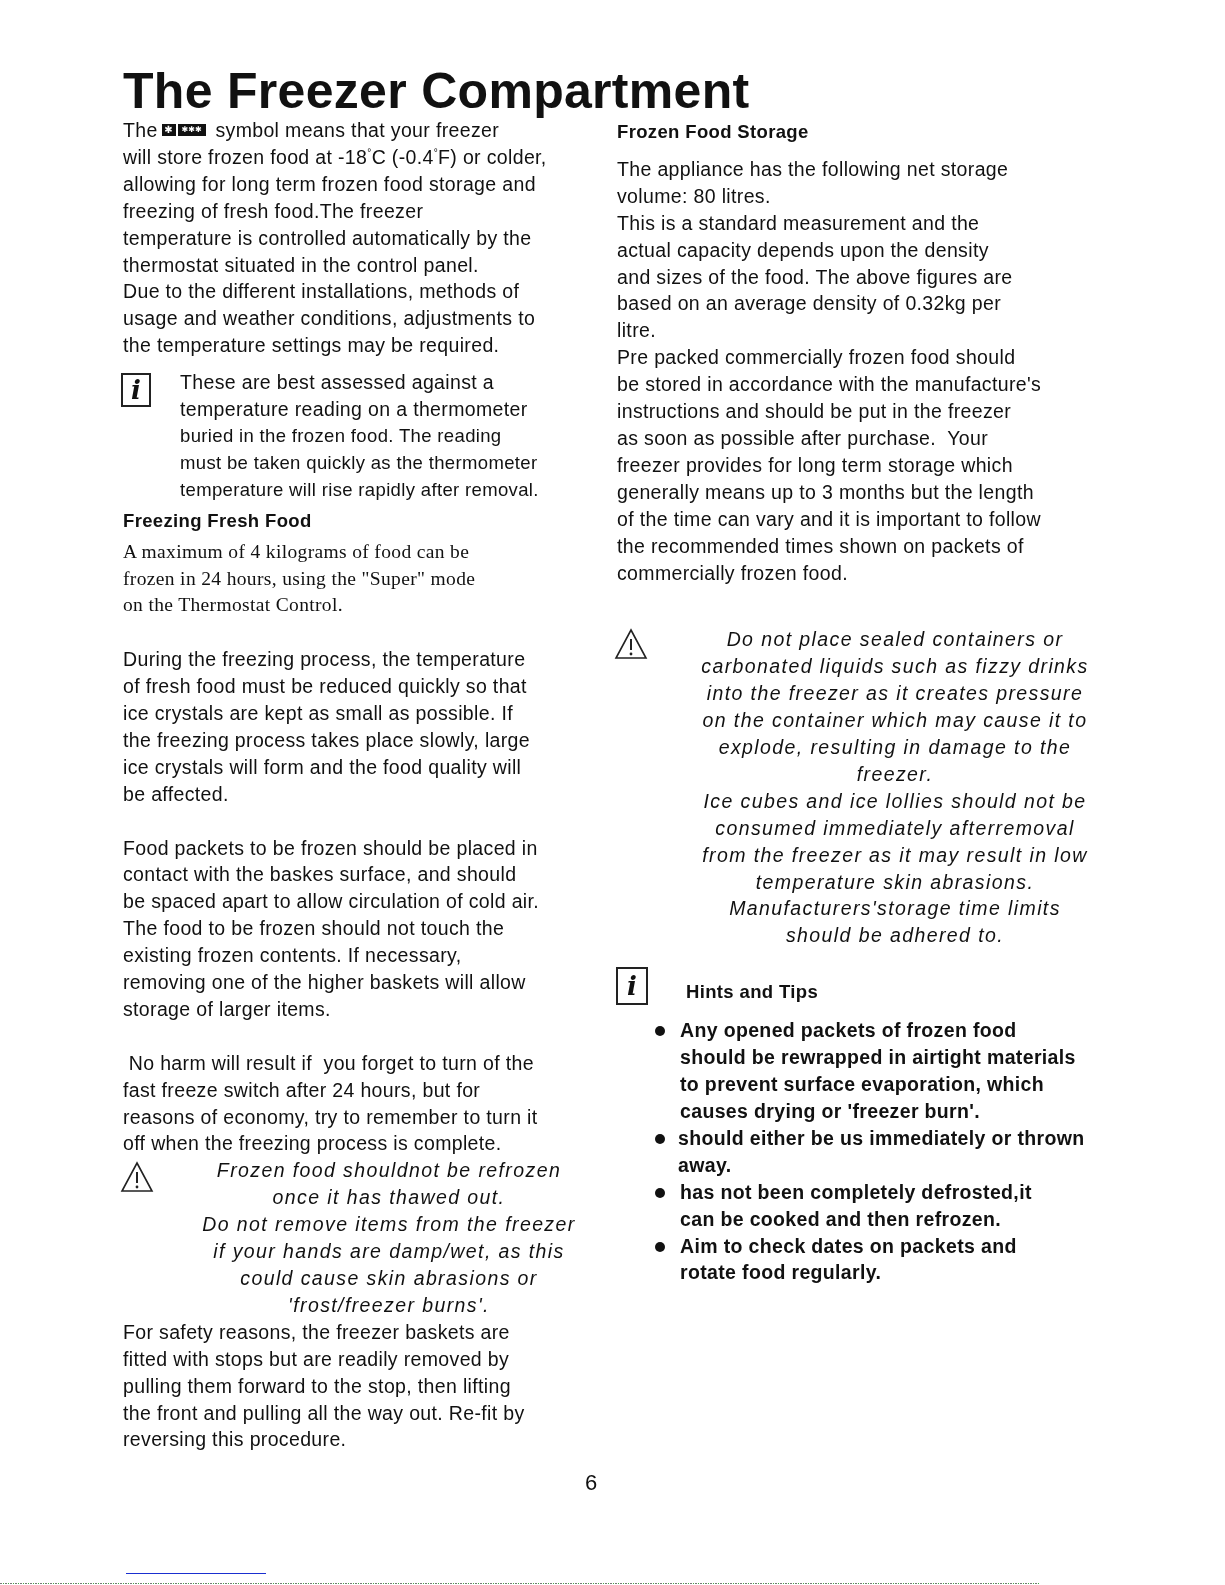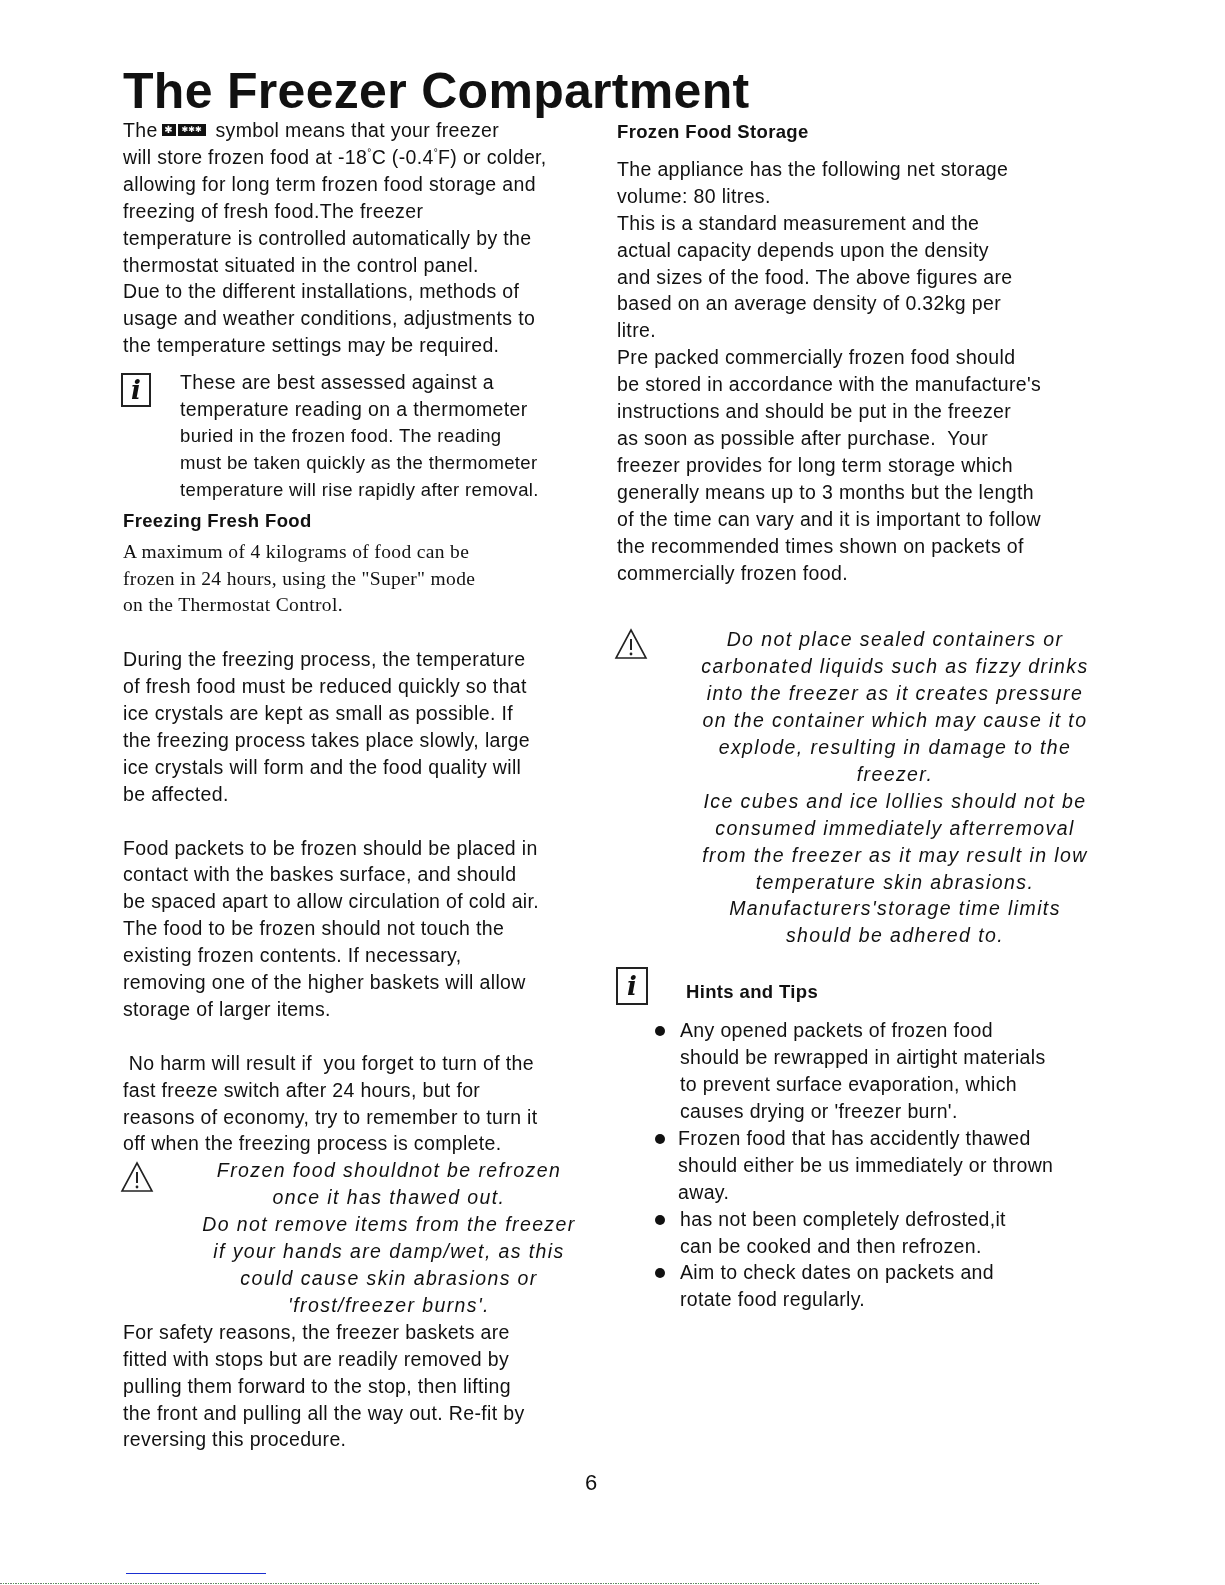--- a/index.html
+++ b/index.html
@@ -20,21 +20,21 @@
             font-family: "DejaVu Serif", serif; font-style: italic; font-weight: bold; font-size: 26px;
             line-height: 30px; text-align: center; color: #111; }
   .icon-warn { position: absolute; width: 34px; height: 32px; }
   .sym { display: inline-block; width: 44px; height: 12px; vertical-align: 1px; margin: 0 4px; position: relative; }
   .sym .a { position: absolute; left: 0; top: 0; width: 14px; height: 12px; background: #111; color: #fff;
             font-size: 10px; line-height: 12px; text-align: center; }
   .sym .b { position: absolute; left: 16px; top: 0; width: 28px; height: 12px; background: #111; color: #fff;
             font-size: 8px; line-height: 12px; text-align: center; letter-spacing: 0; }
   sup { font-size: 10px; vertical-align: 8px; line-height: 0; }
   ul.tips { list-style: none; margin: 0; padding: 0; }
-  ul.tips li { position: relative; padding-left: 63px; }
+  ul.tips li { position: relative; padding-left: 63px; font-weight: bold; }
   ul.tips li .dot { position: absolute; left: 38px; top: 9px; width: 10px; height: 10px; border-radius: 50%; background: #111; }
   .pagenum { position: absolute; left: 585px; top: 1470px; font-size: 22px; }
   .bluerule { position: absolute; left: 126px; top: 1573px; width: 140px; height: 1px; background: #1a2fd0; }
   .dotrule { position: absolute; left: 0; top: 1583px; width: 1040px; height: 1px;
              background: repeating-linear-gradient(90deg, #777 0 2px, #fff 2px 3px, #4a4 3px 4px, #fff 4px 5px); }
 </style>
 </head>
 <body>
 
 <h1 class="title">The Freezer Compartment</h1>
@@ -166,21 +166,20 @@
     <ul class="tips" style="margin-top:10px;">
       <li>
         <span class="dot"></span>
         <p>Any opened packets of frozen food</p>
         <p>should be rewrapped in airtight materials</p>
         <p>to prevent surface evaporation, which</p>
         <p>causes drying or 'freezer burn'.</p>
       </li>
       <li style="padding-left:61px;">
         <span class="dot"></span>
-        <p>Frozen food that has accidently thawed</p>
         <p>should either be us immediately or thrown</p>
         <p>away.</p>
       </li>
       <li>
         <span class="dot"></span>
         <p>has not been completely defrosted,it</p>
         <p>can be cooked and then refrozen.</p>
       </li>
       <li>
         <span class="dot"></span>

